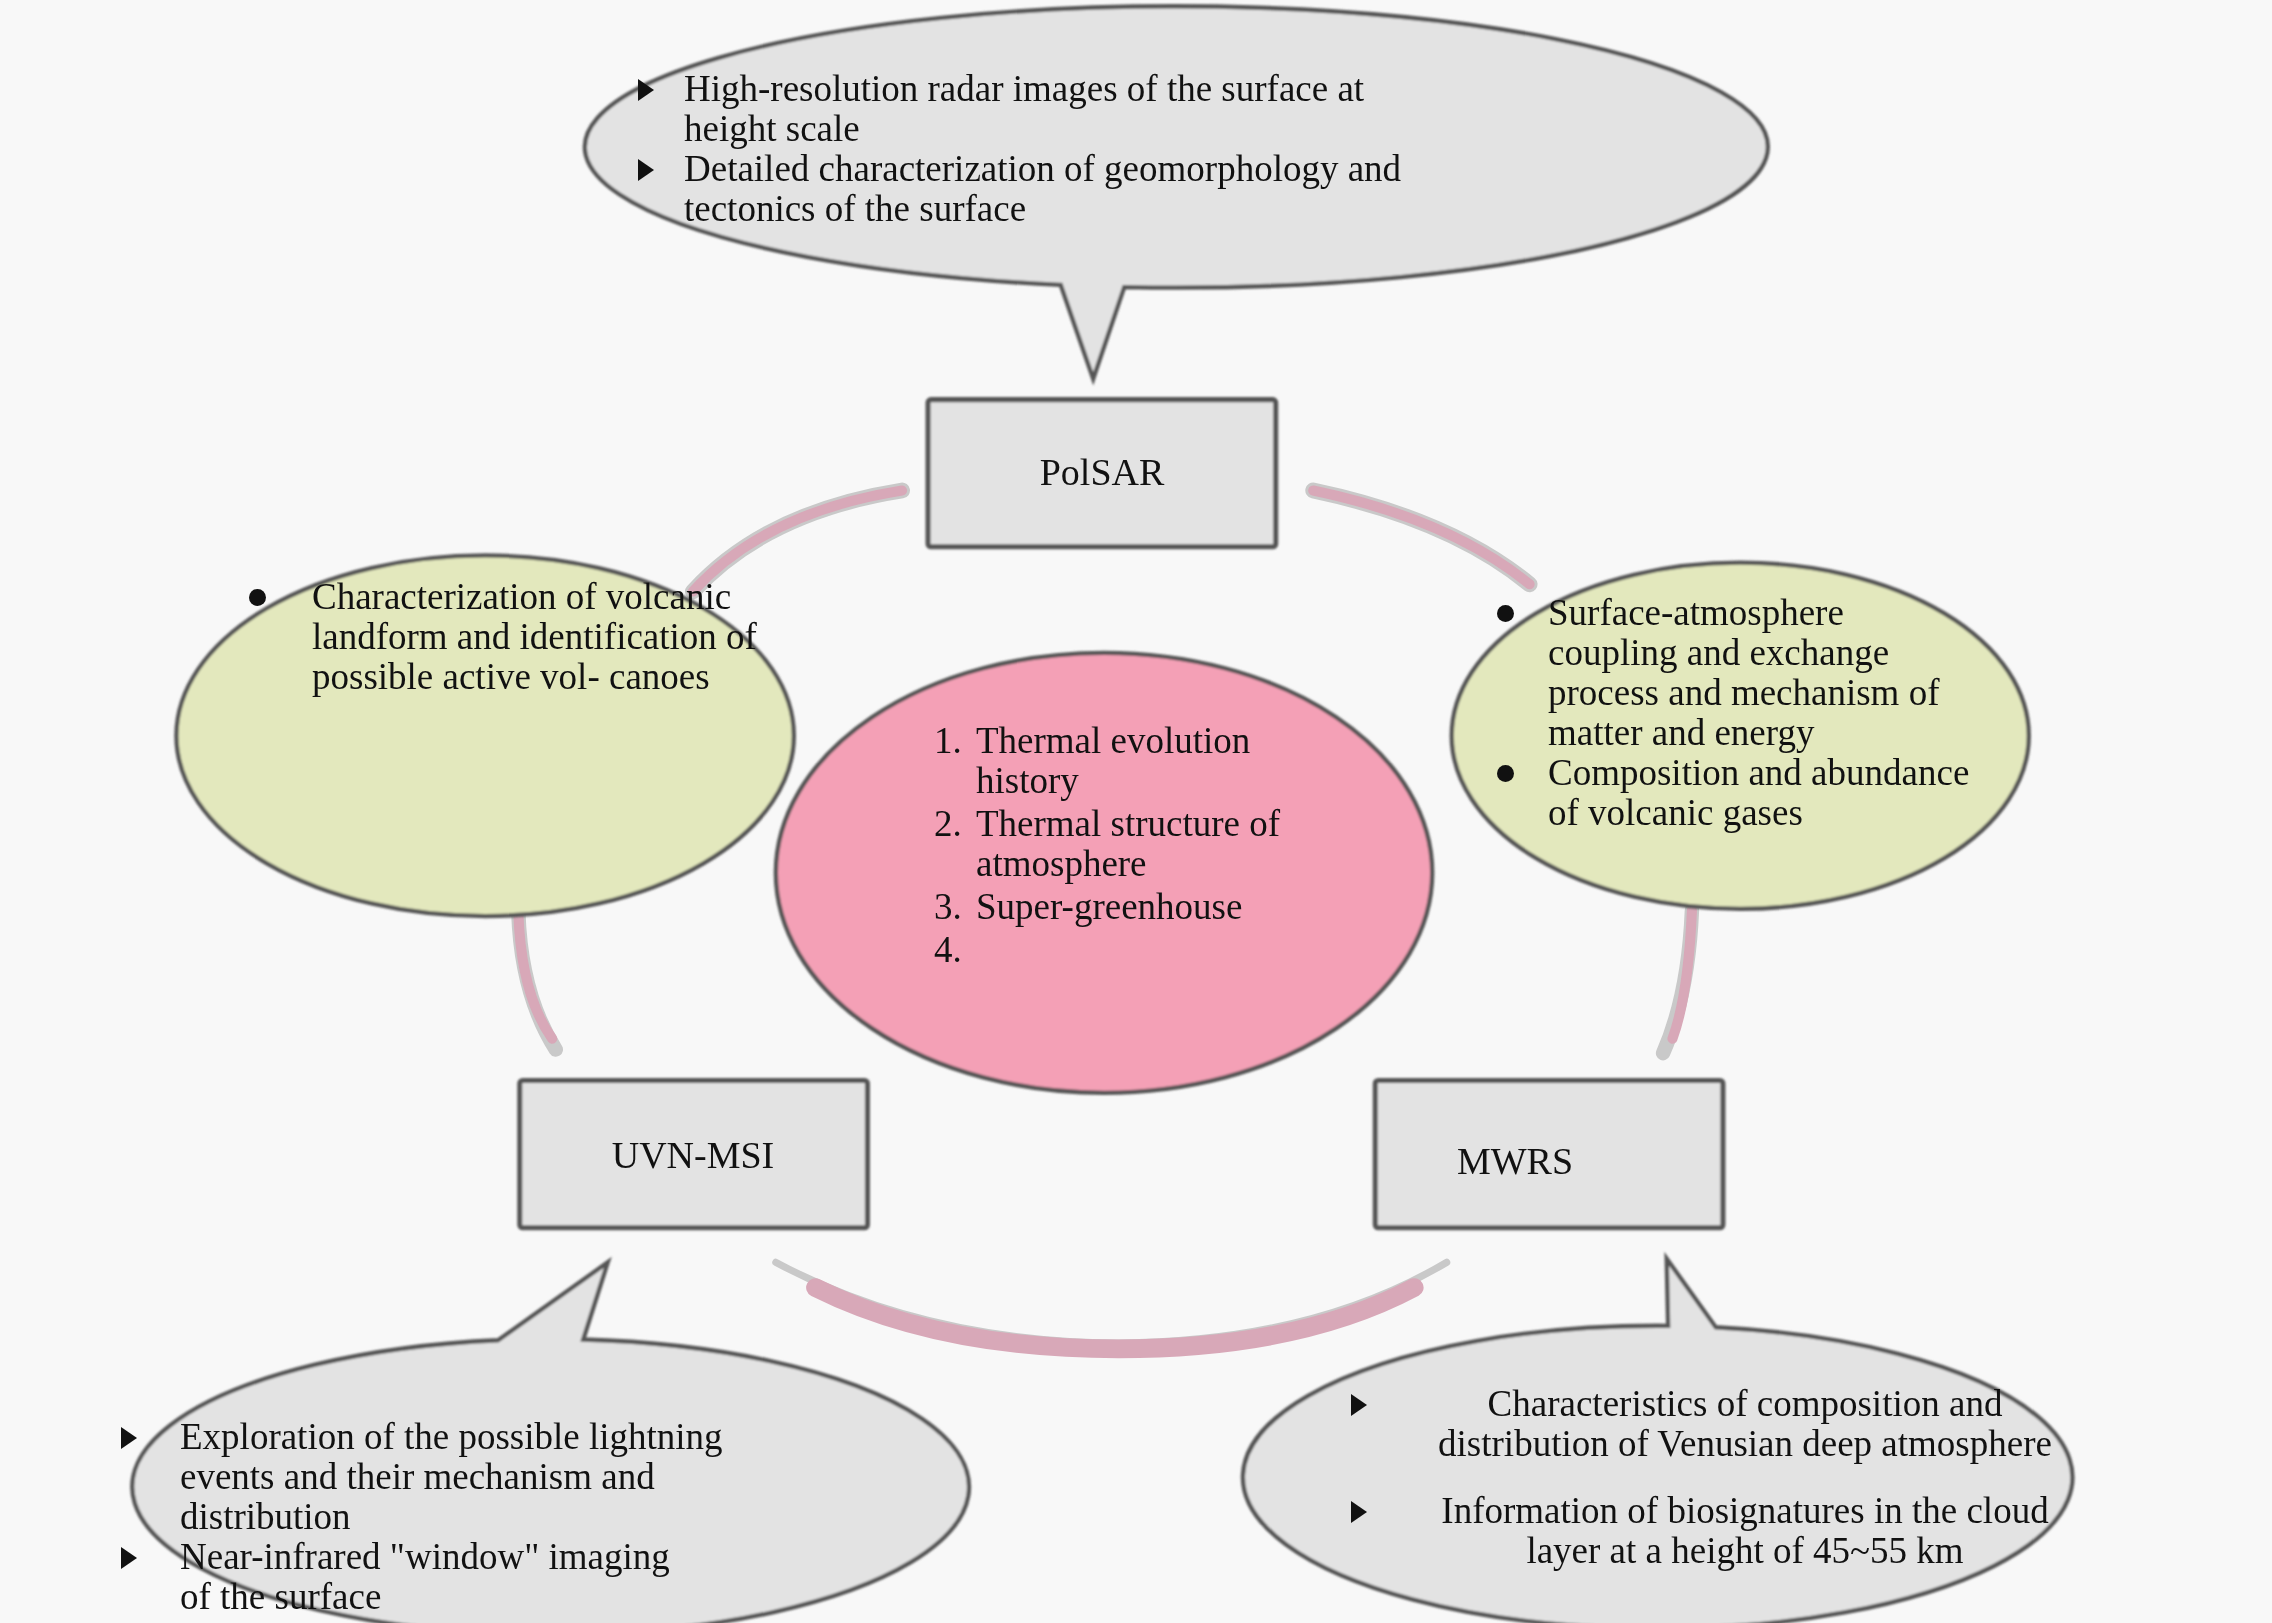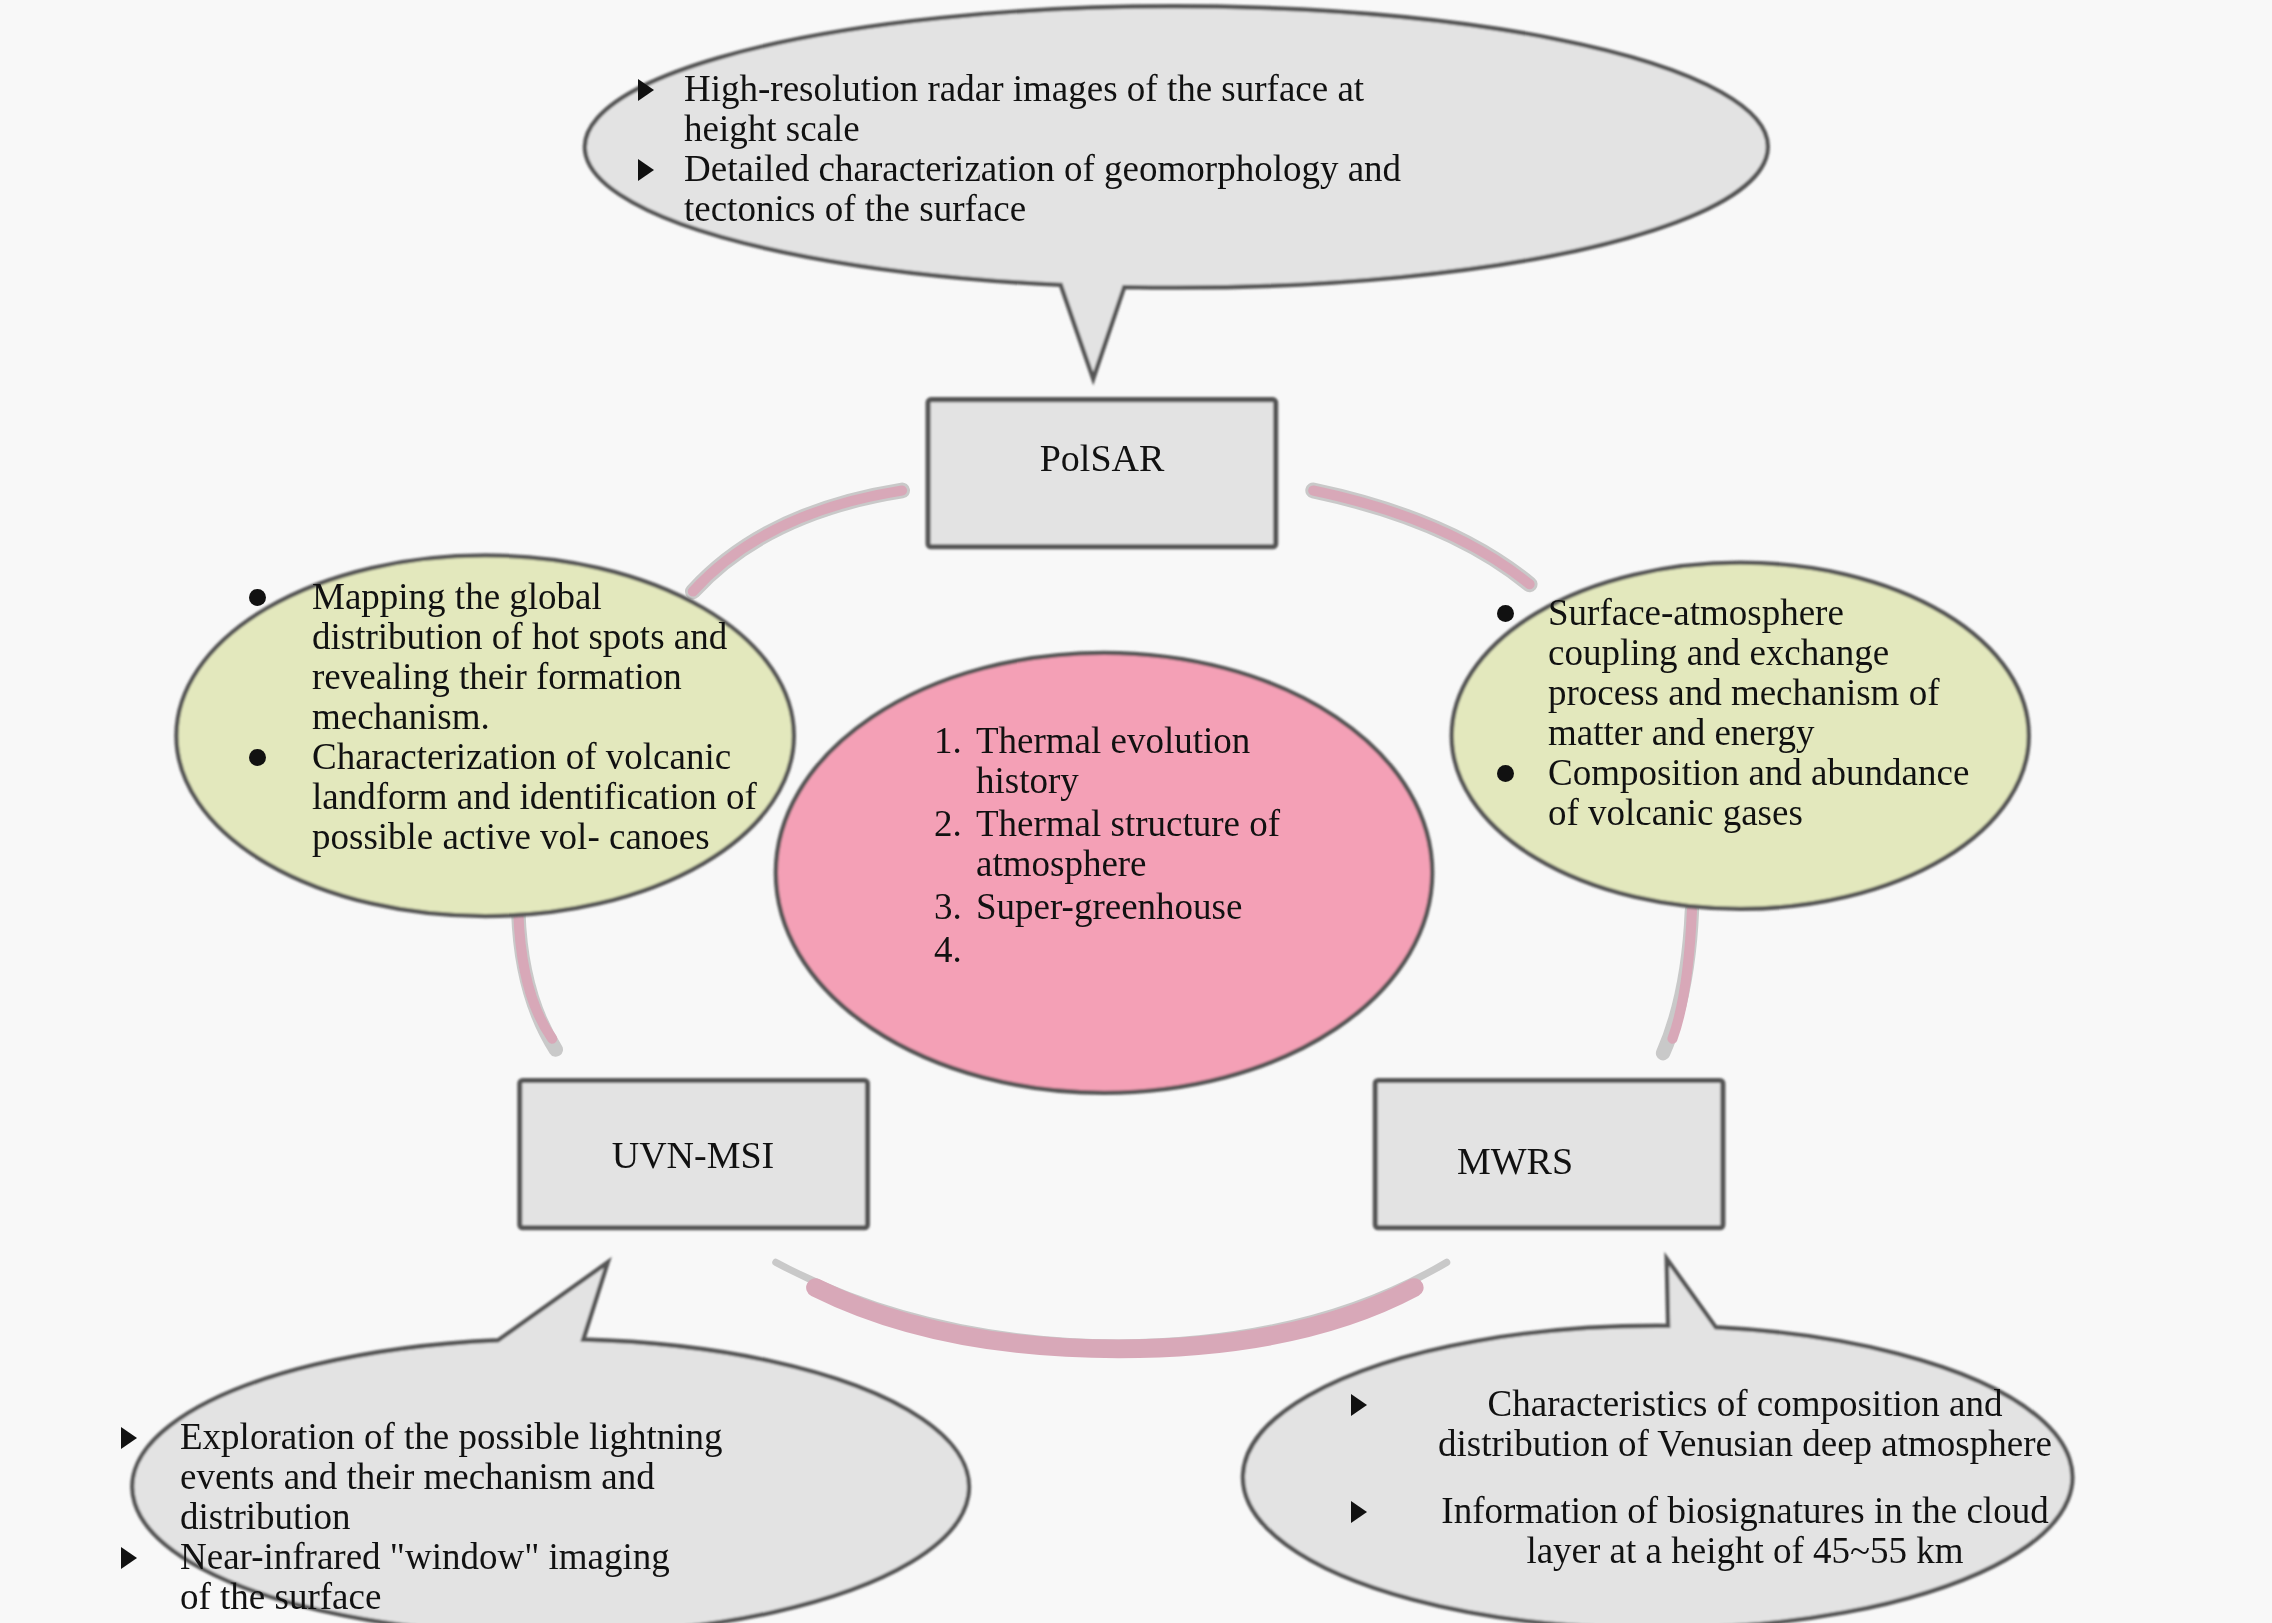--- a/index.html
+++ b/index.html
@@ -75,35 +75,32 @@
   <ul class="items">
     <li class="tri">
       <span>High-resolution radar images of the surface at height scale</span>
     </li>
     <li class="tri">
       <span>Detailed characterization of geomorphology and tectonics of the surface</span>
     </li>
   </ul>
 </div>
 
-<div class="box-label" style="left:928px; top:384px; width:348px; height:147px;">
+<div class="box-label" style="left:928px; top:398px; width:348px; height:147px;">
   <span>PolSAR</span>
 </div>
 <div class="box-label" style="left:519px; top:1081px; width:348px; height:147px;">
   <span>UVN-MSI</span>
 </div>
 <div class="box-label" style="left:1375px; top:1087px; width:280px; height:147px;">
   <span>MWRS</span>
 </div>
 
 <div class="txt" style="left:249px; top:577px; width:519px;">
   <ul class="items">
-    <li class="dot" style="padding-left:63px;">
-      <span>Mapping the global distribution of hot spots and revealing their formation mechanism.</span>
-    </li>
     <li class="dot" style="padding-left:63px;">
       <span>Characterization of volcanic landform and identification of possible active vol- canoes</span>
     </li>
   </ul>
 </div>
 
 <div class="txt" style="left:1497px; top:593px; width:476px;">
   <ul class="items">
     <li class="dot" style="padding-left:51px;">
       <span>Surface-atmosphere coupling and exchange process and mechanism of matter and energy</span>

